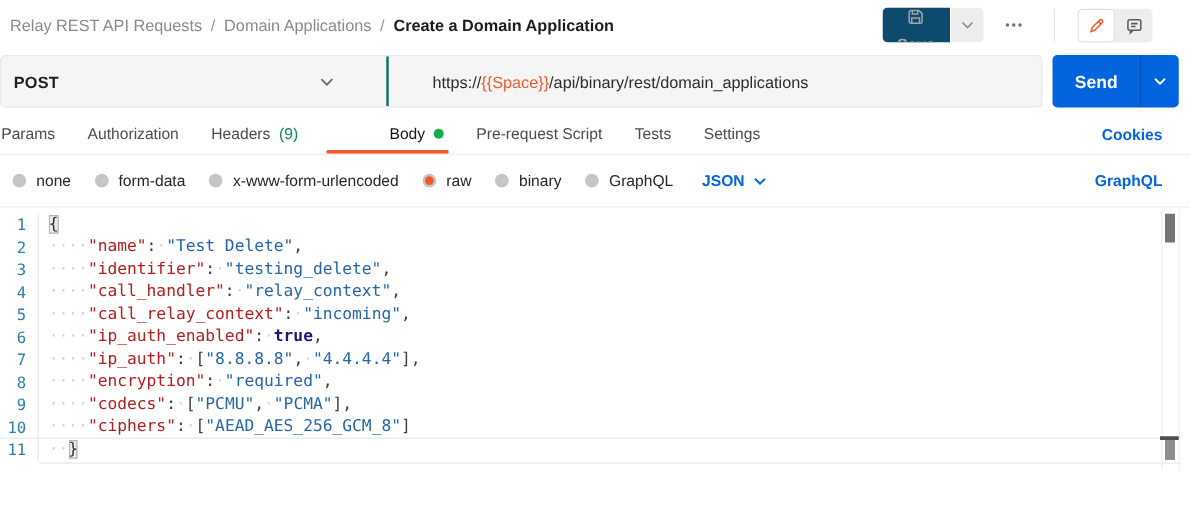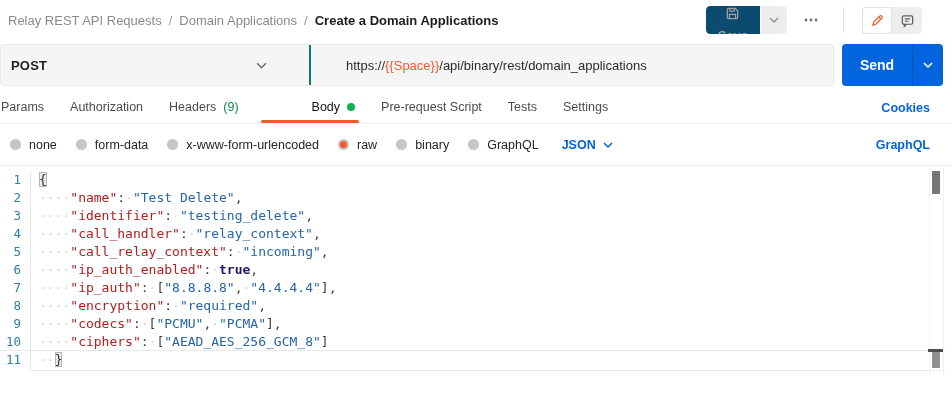--- a/index.html
+++ b/index.html
@@ -80,21 +80,21 @@
 <body>
 
 <div class="app">
 
   <div class="header">
     <div class="breadcrumb">
         <span class="crumb">Relay REST API Requests</span>
         <span class="crumb-sep">/</span>
         <span class="crumb">Domain Applications</span>
         <span class="crumb-sep">/</span>
-        <span class="crumb current">Create a Domain Applications</span>
+        <span class="crumb current">Create a Domain Application</span>
       </div>
     <div class="header-right">
       <div class="save-split">
         <div class="save-main">
           <span>
             <svg width="15" height="15" viewBox="0 0 16 16" fill="none" stroke="#a3a3a3" stroke-width="1.3">
               <path d="M2.5 4 a1.5 1.5 0 0 1 1.5-1.5 H10.8 L13.5 5.2 V12 a1.5 1.5 0 0 1-1.5 1.5 H4 a1.5 1.5 0 0 1-1.5-1.5 Z"></path>
               <path d="M5.2 2.6 v2.9 h4.6 V2.6"></path>
               <path d="M4.7 13.4 V9 h6.6 v4.4"></path>
             </svg>

